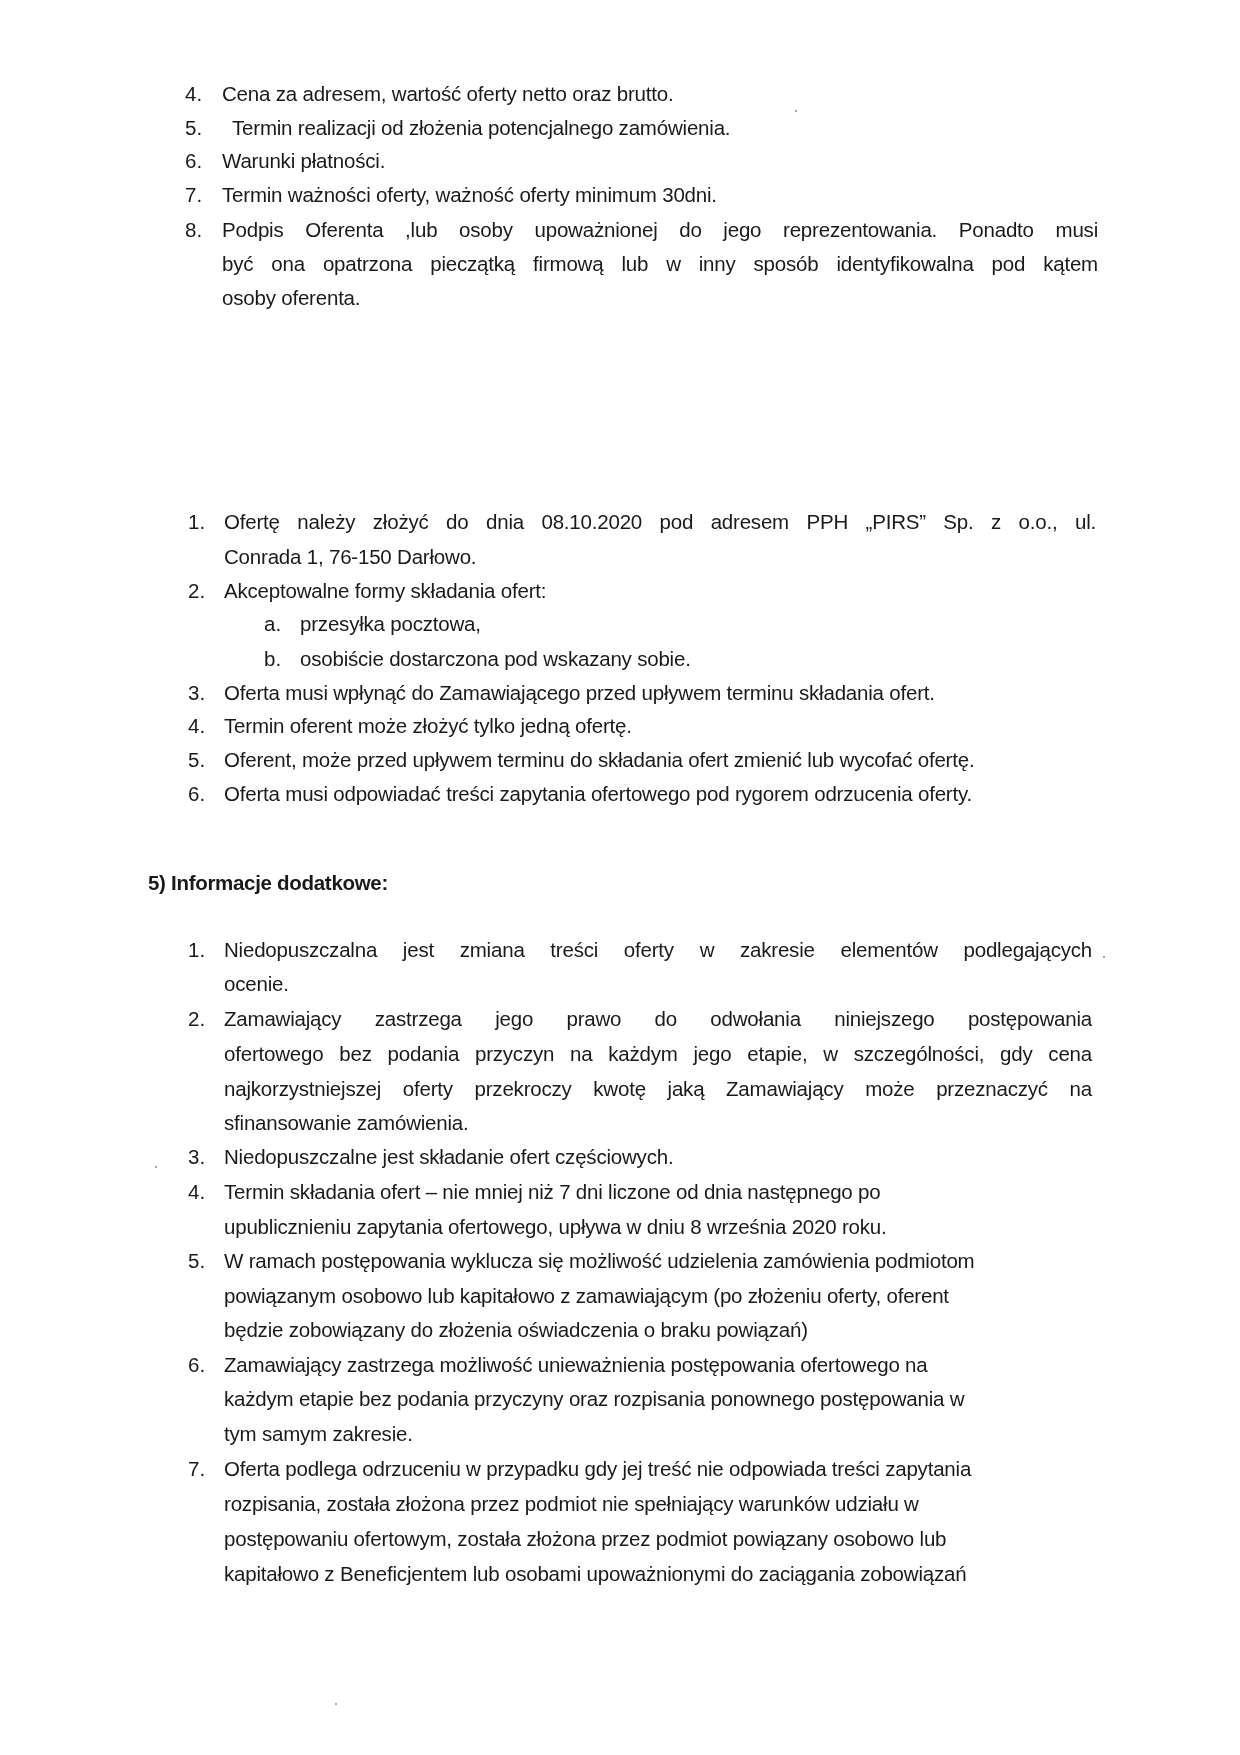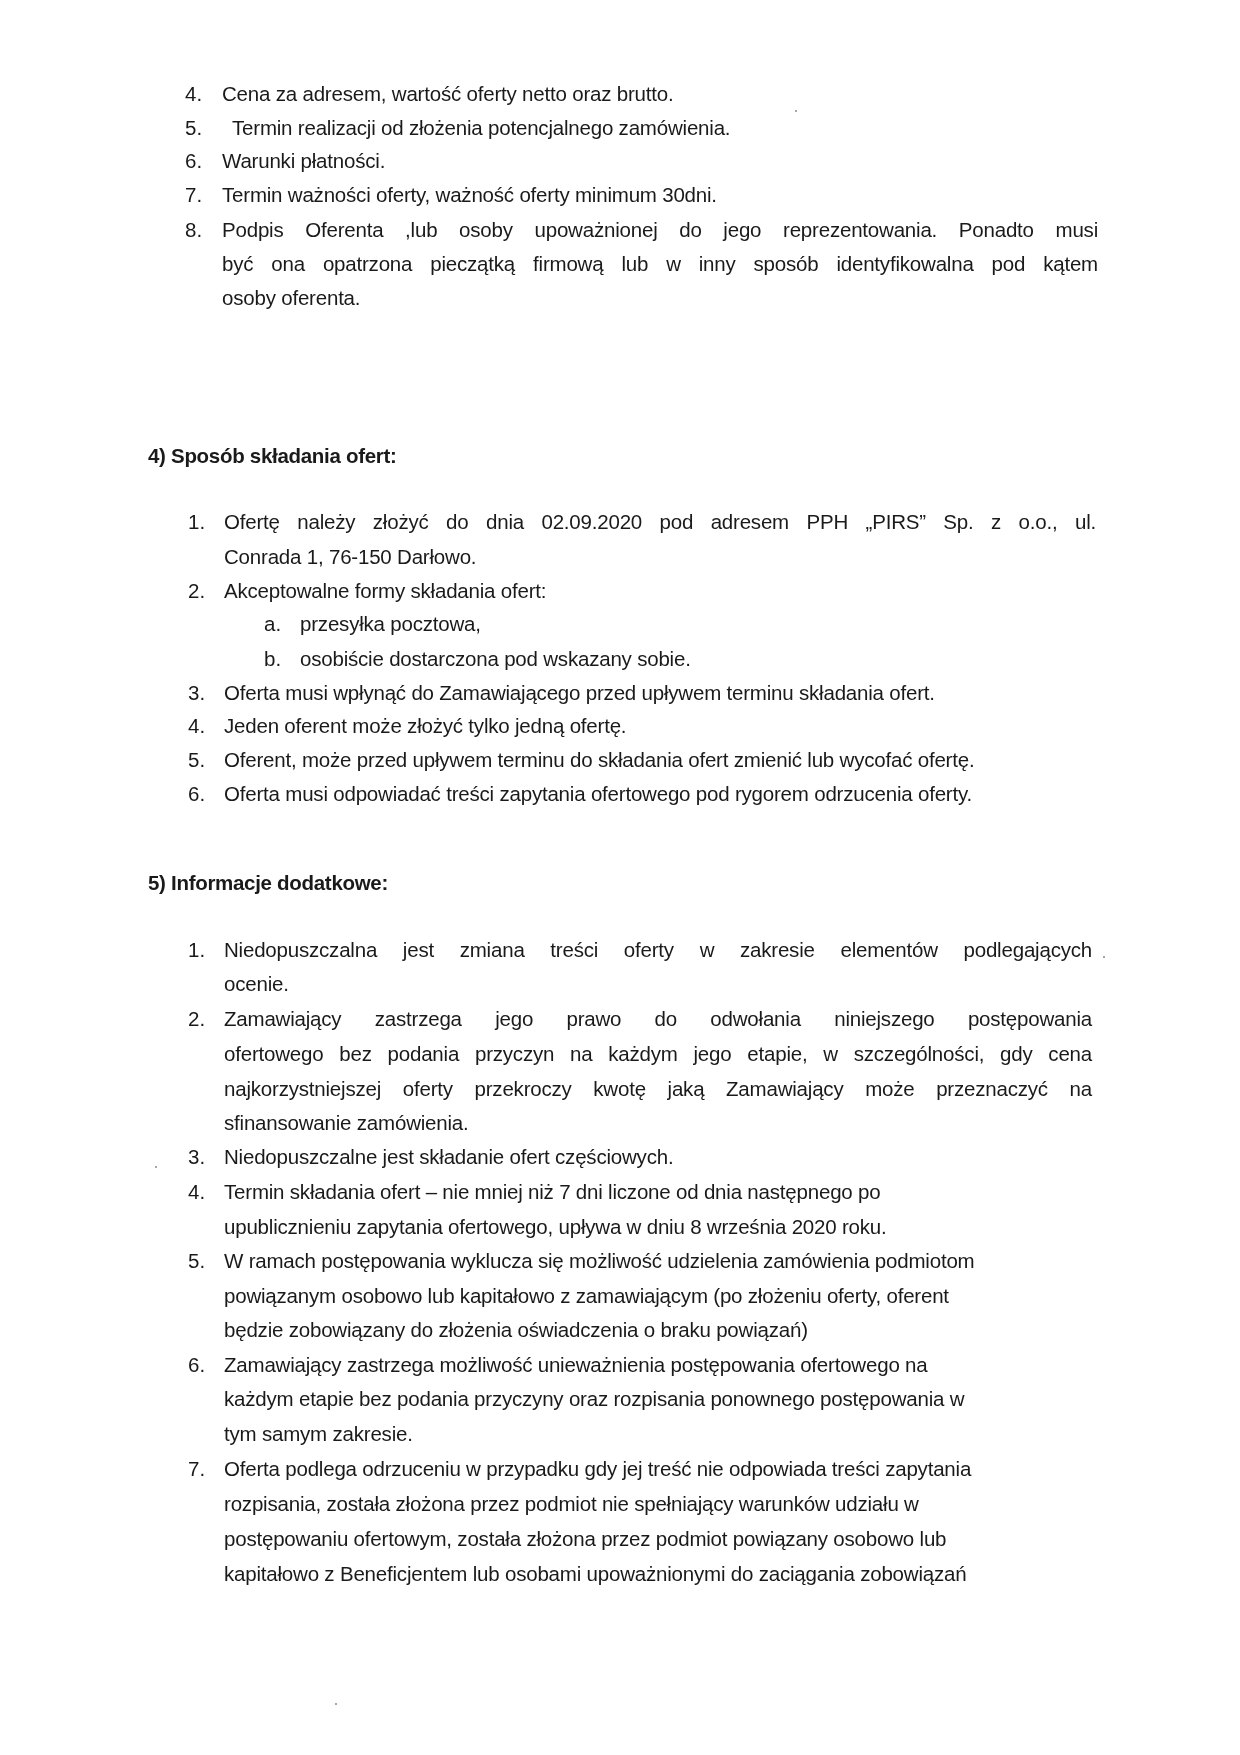--- a/index.html
+++ b/index.html
@@ -68,41 +68,40 @@
 
     <span class="num" style="left:185px;top:177px">7.</span>
     <span class="line" style="left:222px;top:177px">Termin ważności oferty, ważność oferty minimum 30dni.</span>
 
     <span class="num" style="left:185px;top:212px">8.</span>
     <span class="line justify" style="left:222px;top:212px;width:876px">Podpis Oferenta ,lub osoby upoważnionej do jego reprezentowania. Ponadto musi</span>
     <span class="line justify" style="left:222px;top:246px;width:876px">być ona opatrzona pieczątką firmową lub w inny sposób identyfikowalna pod kątem</span>
     <span class="line" style="left:222px;top:280px">osoby oferenta.</span>
   </div>
 
-  <div class="heading" style="left:148px;top:438px">4) Sposób składania ofert:</div>
 
   <div>
     <span class="num" style="left:188px;top:504px">1.</span>
-    <span class="line justify" style="left:224px;top:504px;width:872px">Ofertę należy złożyć do dnia 02.09.2020 pod adresem PPH „PIRS” Sp. z o.o., ul.</span>
+    <span class="line justify" style="left:224px;top:504px;width:872px">Ofertę należy złożyć do dnia 08.10.2020 pod adresem PPH „PIRS” Sp. z o.o., ul.</span>
     <span class="line" style="left:224px;top:539px">Conrada 1, 76-150 Darłowo.</span>
 
     <span class="num" style="left:188px;top:573px">2.</span>
     <span class="line" style="left:224px;top:573px">Akceptowalne formy składania ofert:</span>
 
     <span class="num" style="left:264px;top:606px">a.</span>
     <span class="line" style="left:300px;top:606px">przesyłka pocztowa,</span>
 
     <span class="num" style="left:264px;top:641px">b.</span>
     <span class="line" style="left:300px;top:641px">osobiście dostarczona pod wskazany sobie.</span>
 
     <span class="num" style="left:188px;top:675px">3.</span>
     <span class="line" style="left:224px;top:675px">Oferta musi wpłynąć do Zamawiającego przed upływem terminu składania ofert.</span>
 
     <span class="num" style="left:188px;top:708px">4.</span>
-    <span class="line" style="left:224px;top:708px">Jeden oferent może złożyć tylko jedną ofertę.</span>
+    <span class="line" style="left:224px;top:708px">Termin oferent może złożyć tylko jedną ofertę.</span>
 
     <span class="num" style="left:188px;top:742px">5.</span>
     <span class="line" style="left:224px;top:742px">Oferent, może przed upływem terminu do składania ofert zmienić lub wycofać ofertę.</span>
 
     <span class="num" style="left:188px;top:776px">6.</span>
     <span class="line" style="left:224px;top:776px">Oferta musi odpowiadać treści zapytania ofertowego pod rygorem odrzucenia oferty.</span>
   </div>
 
   <div class="heading" style="left:148px;top:865px">5) Informacje dodatkowe:</div>
 

